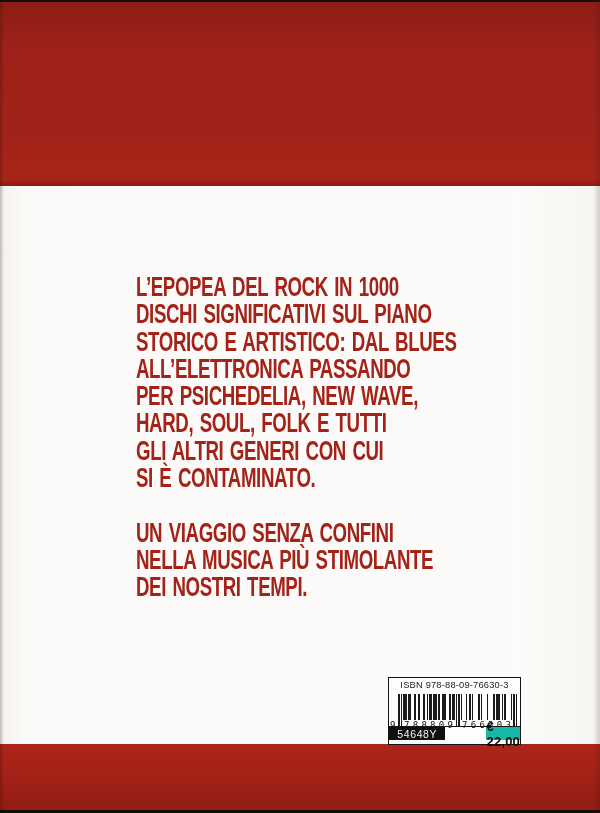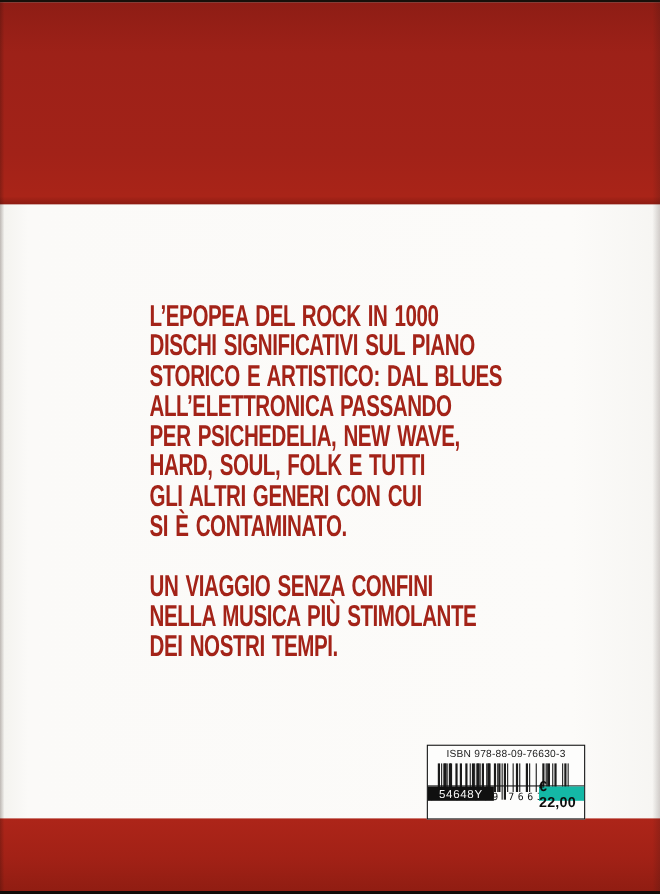--- a/index.html
+++ b/index.html
@@ -36,37 +36,37 @@
     color:#a32318;font-weight:700;
     font-size:27.5px;line-height:27.3px;
     letter-spacing:-0.6px;word-spacing:2.5px;
   }
   .blurb .para{margin:0;}
   .blurb .para + .para{margin-top:27.3px;}
   .blurb-line,.blurb .blurb-line{white-space:nowrap;}
 
   
   .barcode-label{
-    position:absolute;left:388px;top:677px;width:144px;height:68px;
+    position:absolute;left:388px;top:677px;width:133px;height:68px;
     box-sizing:border-box;background:#fdfdfc;border:1.5px solid #141414;
   }
   .isbn-text{
     position:absolute;left:0;top:2px;width:100%;text-align:center;
     font-size:9.3px;letter-spacing:0.2px;color:#1b1b1b;white-space:nowrap;
   }
   .ean-bars{position:absolute;left:9px;top:16px;width:119px;height:26px;}
   .ean-bars .bar{position:absolute;top:0;height:26px;background:#1a1a1a;}
   .ean-bars .bar.guard{height:33px;}
   .ean-digits{position:absolute;left:0;top:42px;width:100%;height:11px;
     font-family:"DejaVu Sans Mono","Liberation Mono",monospace;font-size:9px;color:#111;}
   .ean-digit-lead{position:absolute;left:1px;top:0;}
   .ean-digit-left{position:absolute;left:15px;top:0;width:49px;display:flex;justify-content:space-between;}
   .ean-digit-right{position:absolute;left:73px;top:0;width:49px;display:flex;justify-content:space-between;}
   .label-bottom-row{
-    position:absolute;left:0;bottom:16px;width:100%;height:13px;
+    position:absolute;left:0;bottom:4px;width:100%;height:13px;
     display:flex;border-top:1.5px solid #141414;box-sizing:content-box;gap:41px;
   }
   .code-cell{
     width:60px;background:#101010;color:#f5f5f5;
     display:flex;align-items:center;justify-content:center;
     font-size:10.5px;letter-spacing:0.6px;
   }
   .price-cell{
     flex:1;background:#14b8a6;color:#0d0d0d;
     display:flex;align-items:center;justify-content:center;

